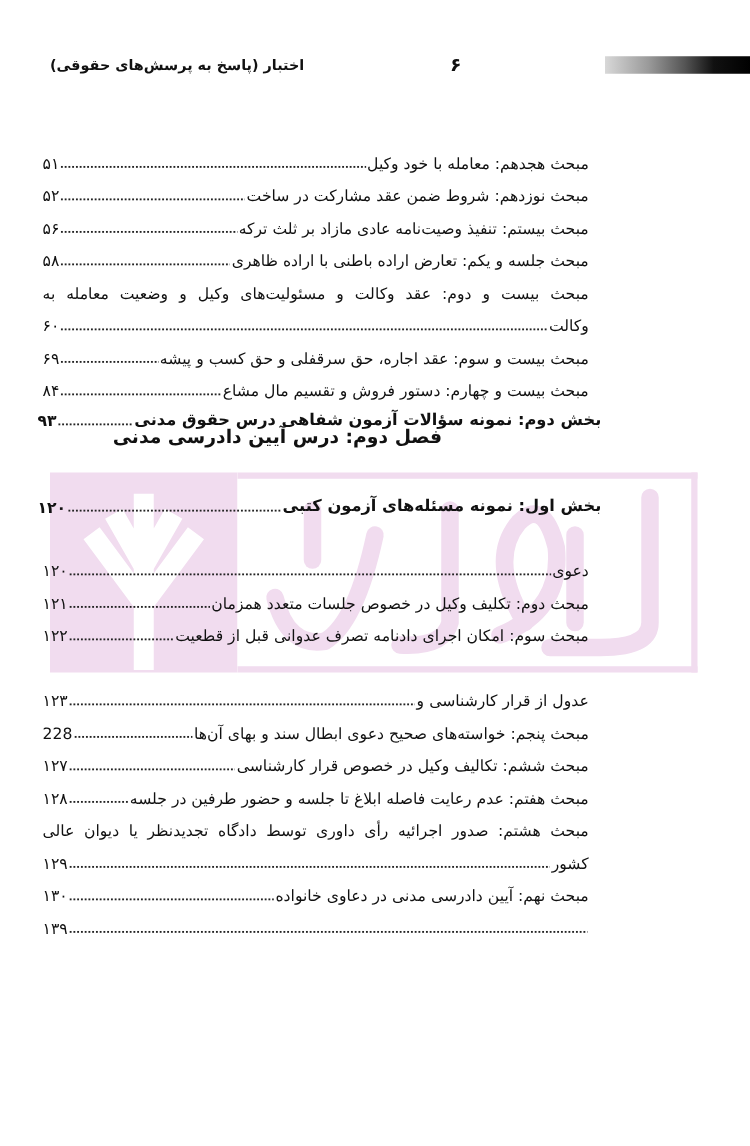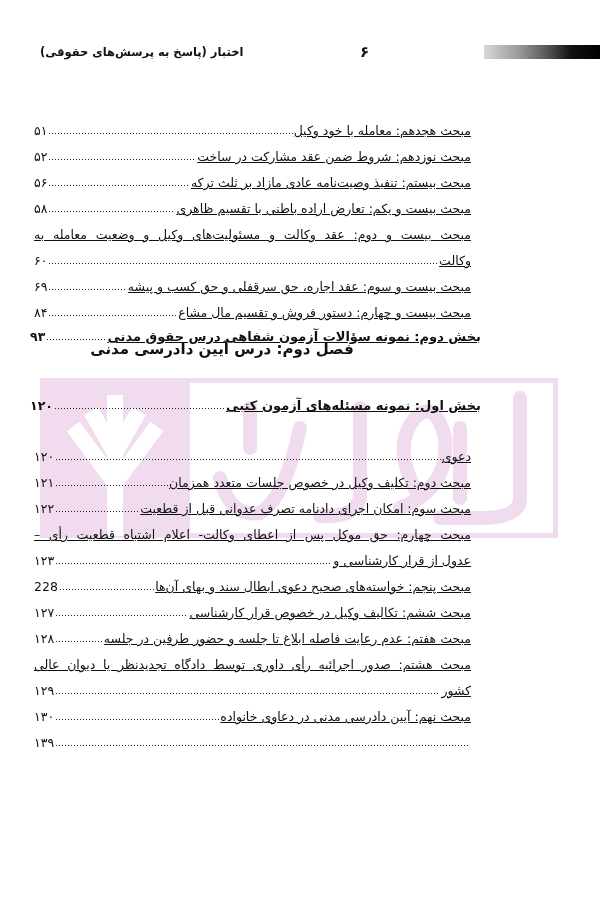--- a/index.html
+++ b/index.html
@@ -31,21 +31,21 @@
     }
     .wm-tree { position: absolute; left: 0; top: 0; width: 150px; height: 160px; }
     .wm-letters { position: absolute; left: 150px; top: 10px; width: 363px; height: 140px; }
 
     
     .toc { position: absolute; left: 0; top: 0; width: 600px; height: 917px; z-index: 1; }
     .row {
       position: absolute; left: 34px; width: 437px; height: 22px; direction: rtl;
       display: flex; align-items: flex-end; font-size: 12.5px; line-height: 22px;
     }
-    .row .title { white-space: nowrap; flex: 0 0 auto; text-decoration: underline; }
+    .row .title { white-space: nowrap; flex: 0 0 auto; }
     .row .dots {
       flex: 1 1 auto; margin: 0 1px; height: 8px; margin-bottom: 6px;
       background-image: radial-gradient(circle, #222 0.6px, transparent 0.9px);
       background-size: 3px 3px; background-position: 0 4px; background-repeat: repeat-x;
     }
     .row .page { position: static; width: auto; height: auto; white-space: nowrap; flex: 0 0 auto; font-size: 12.5px; }
     .row.bold { font-weight: bold; font-size: 13px; }
     .row.justified .title { flex: 1 1 auto; text-align: justify; text-align-last: justify; }
     .chapter {
       position: absolute; left: 0; width: 484px; text-align: center; direction: rtl;
@@ -92,21 +92,21 @@
       <span class="title">مبحث نوزدهم: شروط ضمن عقد مشارکت در ساخت</span>
       <span class="dots"></span>
       <span class="page">۵۲</span>
     </div>
     <div class="row" style="top:172px">
       <span class="title">مبحث بیستم: تنفیذ وصیت‌نامه عادی مازاد بر ثلث ترکه</span>
       <span class="dots"></span>
       <span class="page">۵۶</span>
     </div>
     <div class="row" style="top:198px">
-      <span class="title">مبحث بیست و یکم: تعارض اراده باطنی با تقسیم ظاهری</span>
+      <span class="title">مبحث جلسه و یکم: تعارض اراده باطنی با اراده ظاهری</span>
       <span class="dots"></span>
       <span class="page">۵۸</span>
     </div>
     <div class="row justified" style="top:224px">
       <span class="title">مبحث بیست و دوم: عقد وکالت و مسئولیت‌های وکیل و وضعیت معامله به</span>
     </div>
     <div class="row" style="top:250px">
       <span class="title">وکالت</span>
       <span class="dots"></span>
       <span class="page">۶۰</span>
@@ -144,23 +144,20 @@
     <div class="row" style="top:472px">
       <span class="title">مبحث دوم: تکلیف وکیل در خصوص جلسات متعدد همزمان</span>
       <span class="dots"></span>
       <span class="page">۱۲۱</span>
     </div>
     <div class="row" style="top:498px">
       <span class="title">مبحث سوم: امکان اجرای دادنامه تصرف عدوانی قبل از قطعیت</span>
       <span class="dots"></span>
       <span class="page">۱۲۲</span>
     </div>
-    <div class="row justified" style="top:524px">
-      <span class="title">مبحث چهارم: حق موکل پس از اعطای وکالت- اعلام اشتباه قطعیت رأی –</span>
-    </div>
     <div class="row" style="top:550px">
       <span class="title">عدول از قرار کارشناسی و</span>
       <span class="dots"></span>
       <span class="page">۱۲۳</span>
     </div>
     <div class="row" style="top:576px">
       <span class="title">مبحث پنجم: خواسته‌های صحیح دعوی ابطال سند و بهای آن‌ها</span>
       <span class="dots"></span>
       <span class="page">228</span>
     </div>

